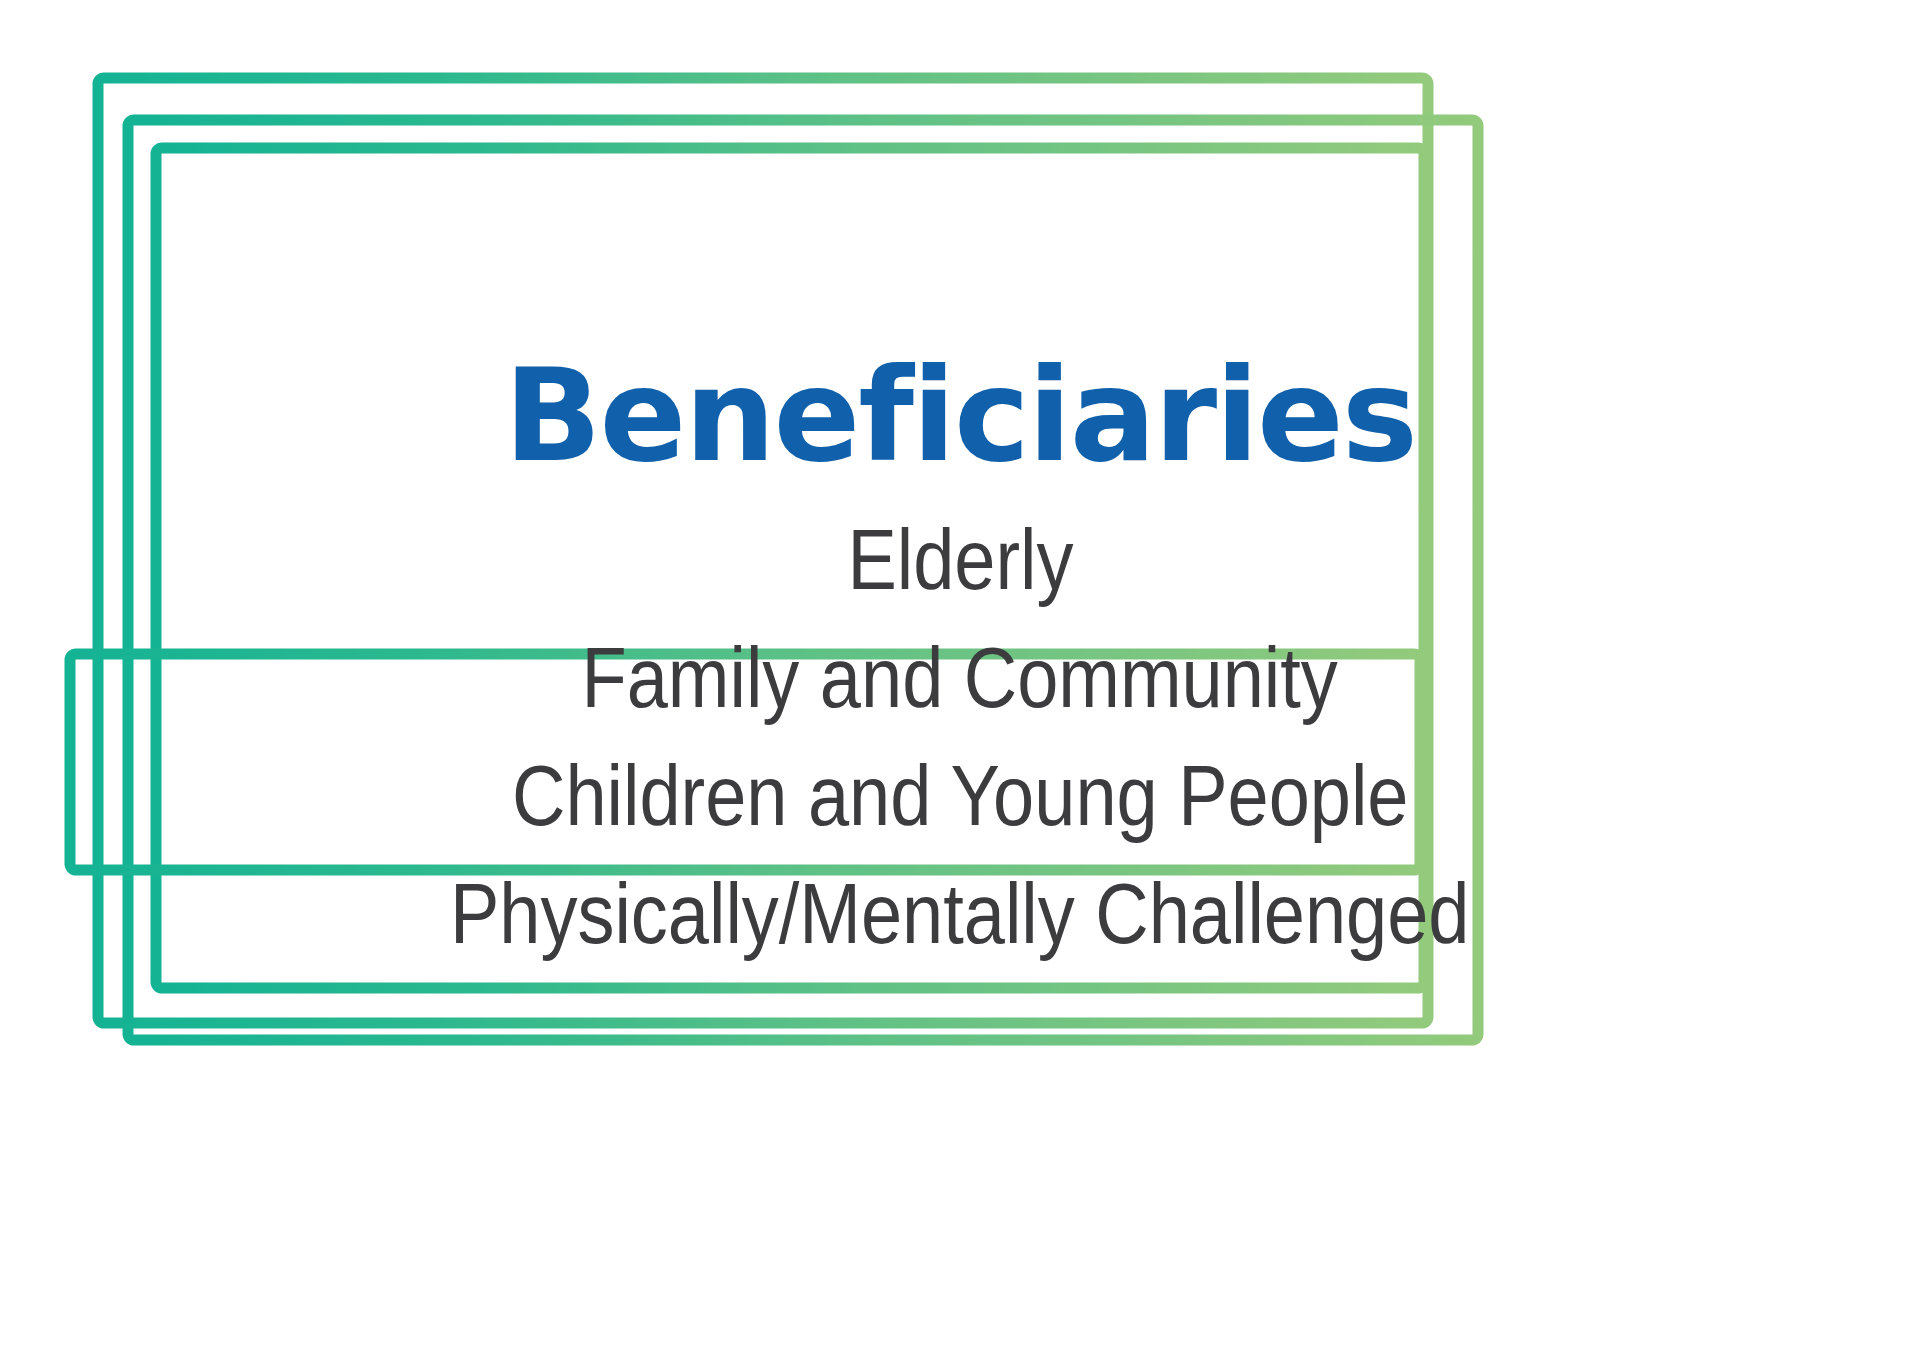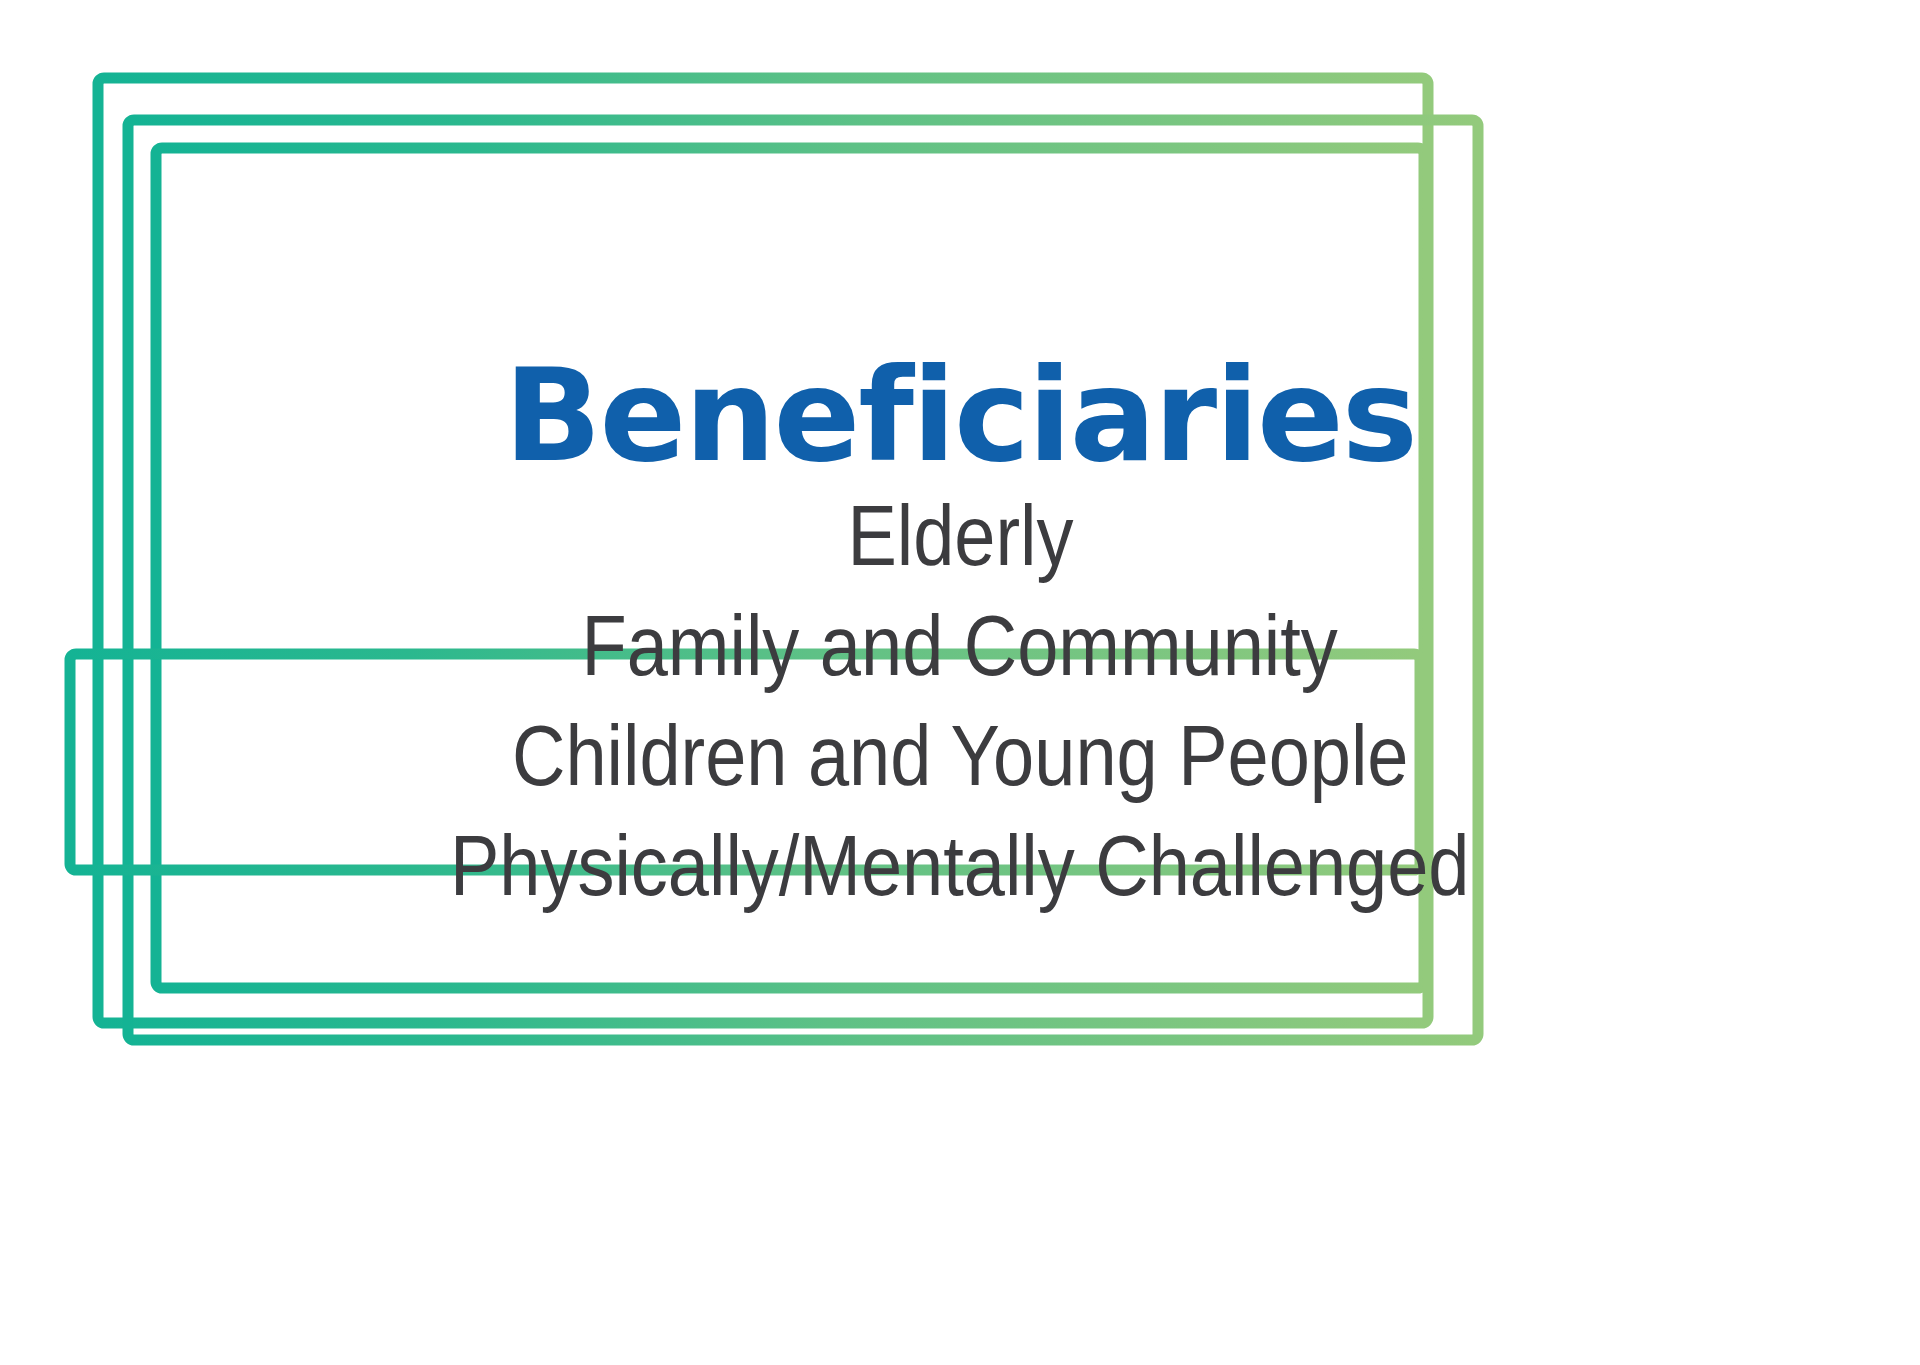--- a/index.html
+++ b/index.html
@@ -42,24 +42,25 @@
     font-family: "DejaVu Sans", sans-serif;
     font-weight: bold;
     font-size: 128px;
     line-height: 1.0;
     letter-spacing: -2px;
     color: #1060ab;
     margin-top: 352px;
     white-space: nowrap;
   }
   .lines {
+    margin-top: 24px;
     display: flex;
     flex-direction: column;
     align-items: center;
-    gap: 0px;
+    gap: 8px;
   }
   .line {
     font-family: "Liberation Sans Narrow", "Liberation Sans", sans-serif;
     font-weight: 400;
     font-size: 86px;
     line-height: 1.28;
     color: #3c3c3f;
     white-space: nowrap;
     transform: scaleX(0.86);
     transform-origin: center center;

